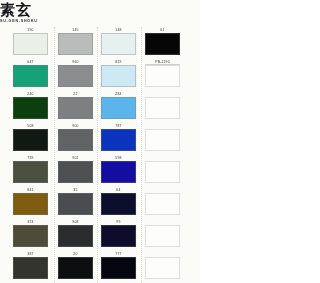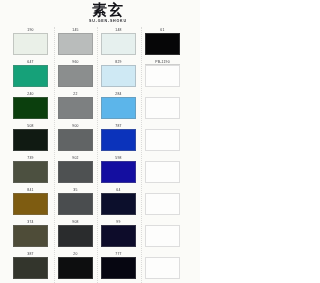--- a/index.html
+++ b/index.html
@@ -12,24 +12,24 @@
     width: 200px;
     height: 283px;
     background: #fbfbf8;
     font-family: "Liberation Sans", sans-serif;
     overflow: hidden;
   }
 
   
   .header {
     position: absolute;
-    left: 8px;
+    left: 0;
     top: 2px;
     width: 200px;
-    text-align: center;
+    text-align: left;
   }
   .title {
     font-family: "DejaVu Serif", serif;
     font-size: 15px;
     font-weight: bold;
     line-height: 16px;
     letter-spacing: 1px;
     color: #15151a;
   }
   .subtitle {

